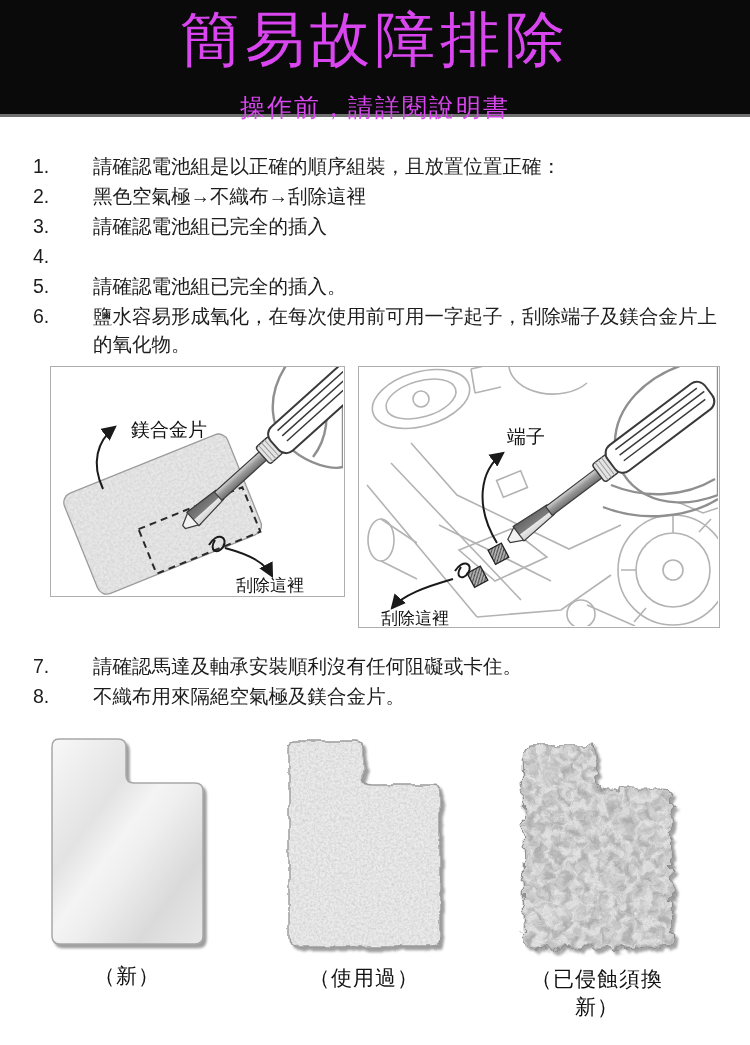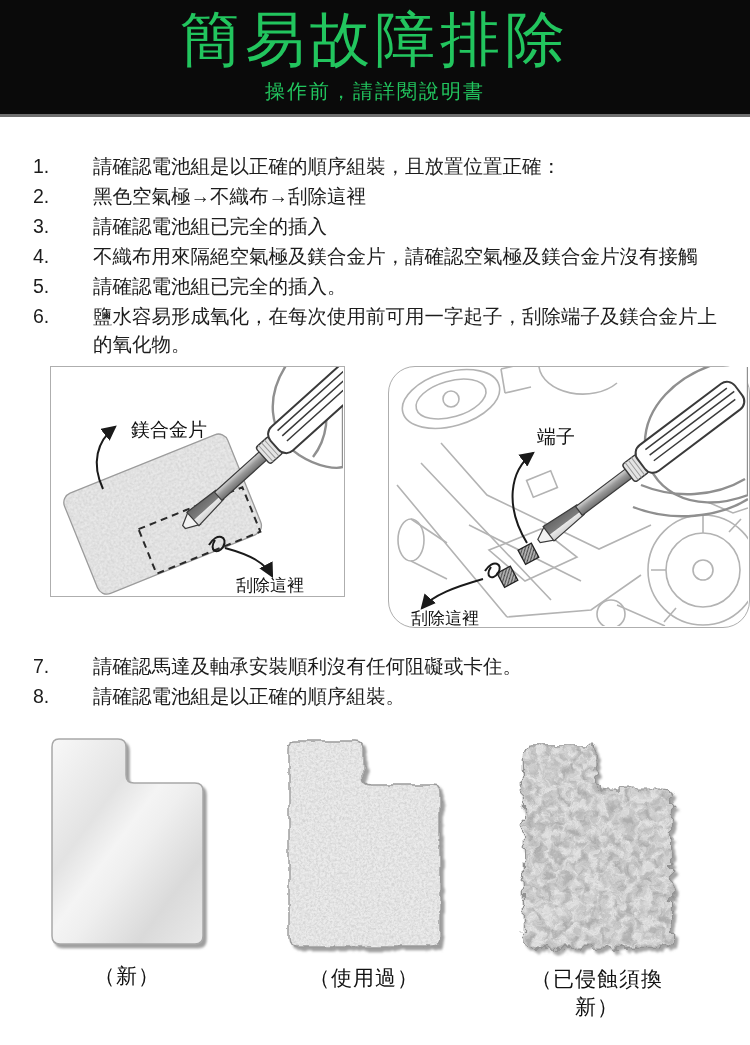--- a/index.html
+++ b/index.html
@@ -6,41 +6,41 @@
   html,body { background:#ffffff; }
   body {
     width:750px; height:1045px; position:relative; overflow:hidden;
     font-family:"Liberation Sans","DejaVu Sans",sans-serif;
     color:#1c1c1c;
   }
   
   .header {
     background:#0a0a0a; height:117px; width:100%;
     border-bottom:3px solid #6f6f6f;
-    text-align:center; color:#22c55e;
+    text-align:center; color:#d946ef;
   }
   .header .title {
     font-size:60px; letter-spacing:5px; font-weight:500;
     padding-top:8px; line-height:1.05;
   }
   .header .subtitle {
-    font-size:20px; letter-spacing:2px; margin-top:7px; font-weight:400;
+    font-size:25px; letter-spacing:2px; margin-top:20px; font-weight:400;
   }
   
   .list { padding:35px 25px 0 33px; }
   .list2 { padding:24px 25px 0 33px; }
   .item { display:flex; font-size:19.5px; line-height:28px; margin-bottom:2px; }
   .item .num { width:24px; flex:none; }
   .item .txt { flex:1;margin-left:36px; }
   .item .txt .l2 { display:block; }
   
-  .diagrams { margin:8px 0 0 50px; display:flex; align-items:flex-start;justify-content:space-between; }
+  .diagrams { margin:8px 0 0 50px; display:flex; align-items:flex-start; }
   .diagram { border:1.5px solid #aeaeae; background:#fff; }
   .diagram.left { width:295px; height:231px; margin-right:13px; }
-  .diagram.right { width:362px; height:262px;border-radius:27px; }
+  .diagram.right { width:362px; height:262px; }
   .diagram svg { display:block; }
   
   .plates { position:relative; height:270px; margin-top:23px; }
   .plate-fig { position:absolute; text-align:center; }
   .plate-fig.p1 { left:44px;  top:0;  width:166px; }
   .plate-fig.p2 { left:281px; top:2px; width:166px; }
   .plate-fig.p3 { left:512px; top:7px; width:170px; }
   .plate-fig svg { overflow:visible; display:block; margin:0 auto; }
   .plate-caption { font-size:21px; margin-top:12px; color:#111; letter-spacing:1px; }
   .diag-label { font-size:19px; fill:#111; }
@@ -123,21 +123,21 @@
   <div class="item">
     <span class="num">2.</span>
     <span class="txt"><span>黑色空氣極→不織布→刮除這裡</span><span class="l2"></span></span>
   </div>
   <div class="item">
     <span class="num">3.</span>
     <span class="txt"><span>請確認電池組已完全的插入</span><span class="l2"></span></span>
   </div>
   <div class="item">
     <span class="num">4.</span>
-    <span class="txt"><span>不織布用來隔絕空氣極及鎂合金片，請確認空氣極及鎂合金片沒有接觸</span></span>
+    <span class="txt"></span>
   </div>
   <div class="item">
     <span class="num">5.</span>
     <span class="txt"><span>請確認電池組已完全的插入。</span><span class="l2"></span></span>
   </div>
   <div class="item">
     <span class="num">6.</span>
     <span class="txt"><span>鹽水容易形成氧化，在每次使用前可用一字起子，刮除端子及鎂合金片上的氧化物。</span></span>
   </div>
 </div>
@@ -230,21 +230,21 @@
   </div>
 </div>
 
 <div class="list2">
   <div class="item">
     <span class="num">7.</span>
     <span class="txt"><span>請確認馬達及軸承安裝順利沒有任何阻礙或卡住。</span><span class="l2"></span></span>
   </div>
   <div class="item">
     <span class="num">8.</span>
-    <span class="txt"><span>請確認電池組是以正確的順序組裝。</span><span class="l2"></span></span>
+    <span class="txt"><span>不織布用來隔絕空氣極及鎂合金片。</span><span class="l2"></span></span>
   </div>
 </div>
 
 <div class="plates">
 
   <div class="plate-fig p1">
     <svg width="162" height="217" viewBox="0 0 162 217">
       <g filter="url(#f-new)">
         <path d="M13 6 H72 Q80 6 80 14 V42 Q80 50 88 50 H149 Q157 50 157 58 V203 Q157 211 149 211 H14 Q6 211 6 203 V14 Q6 6 13 6 Z" fill="url(#gNew)" stroke="#a8a8a8" stroke-width="1.5"></path>
       </g>

